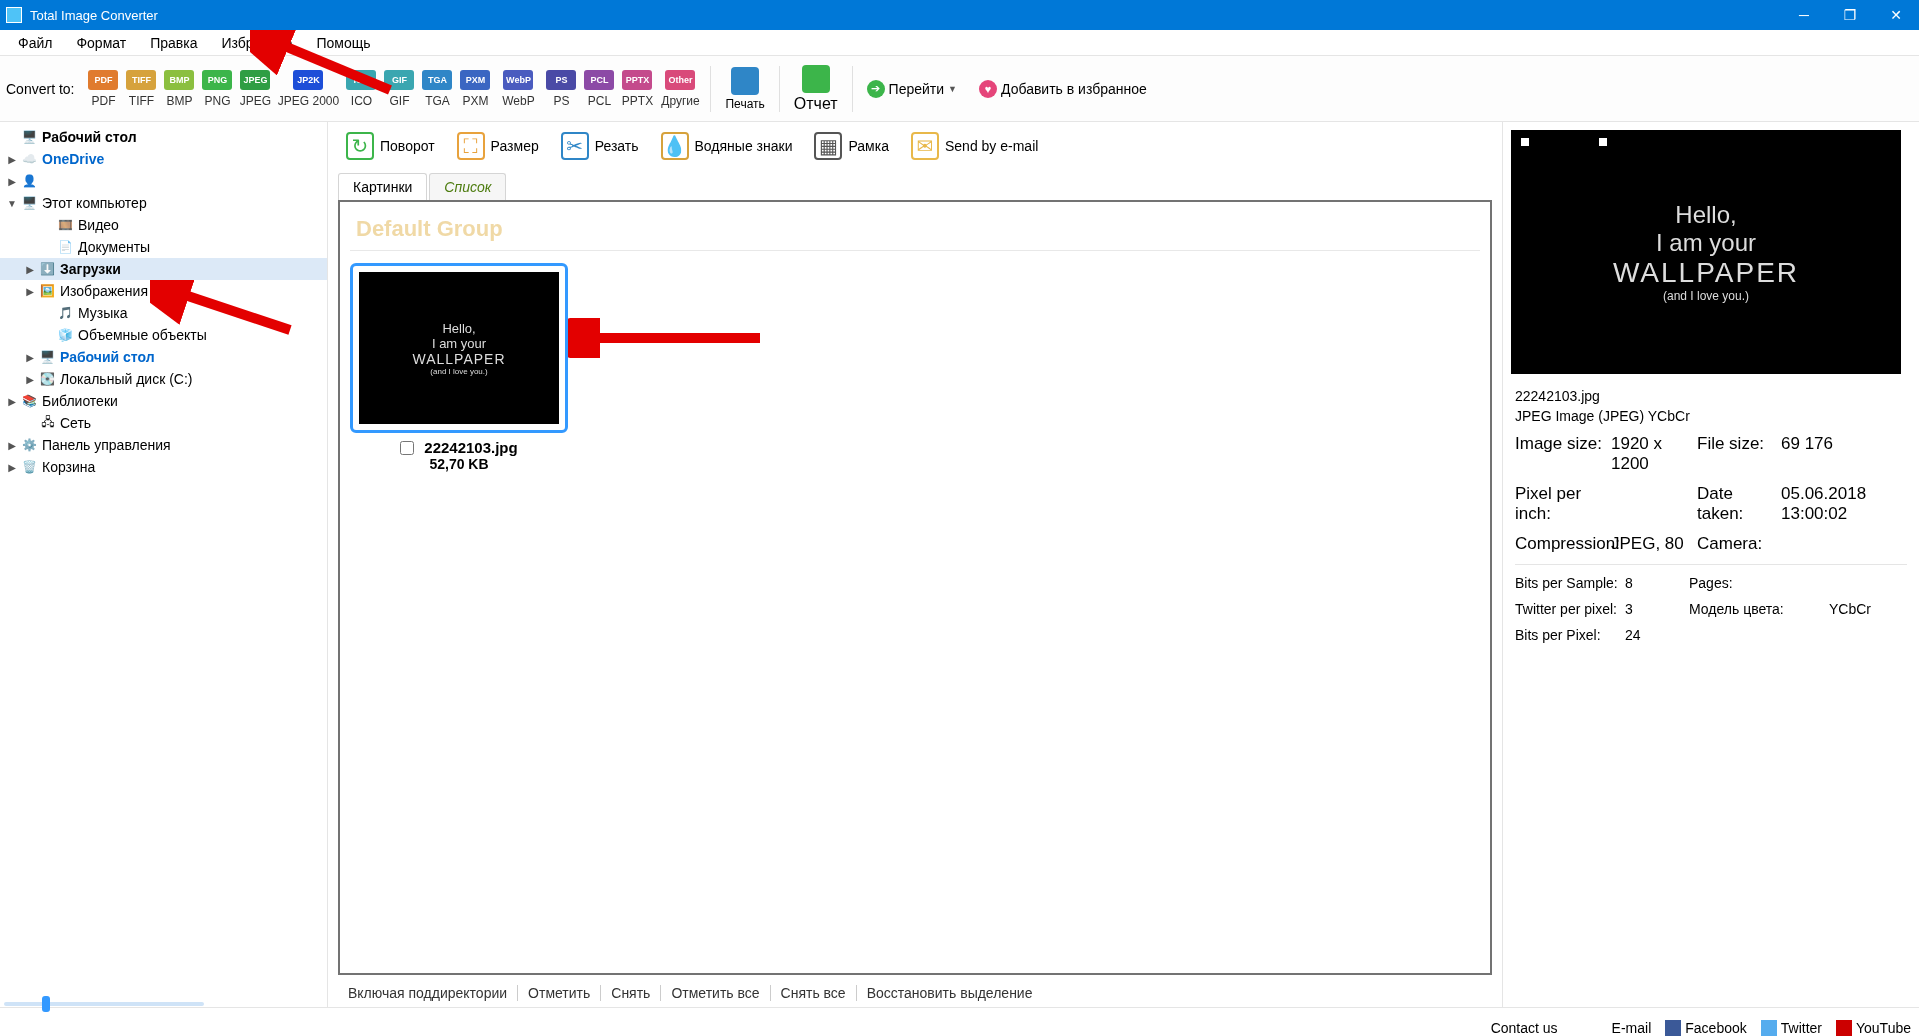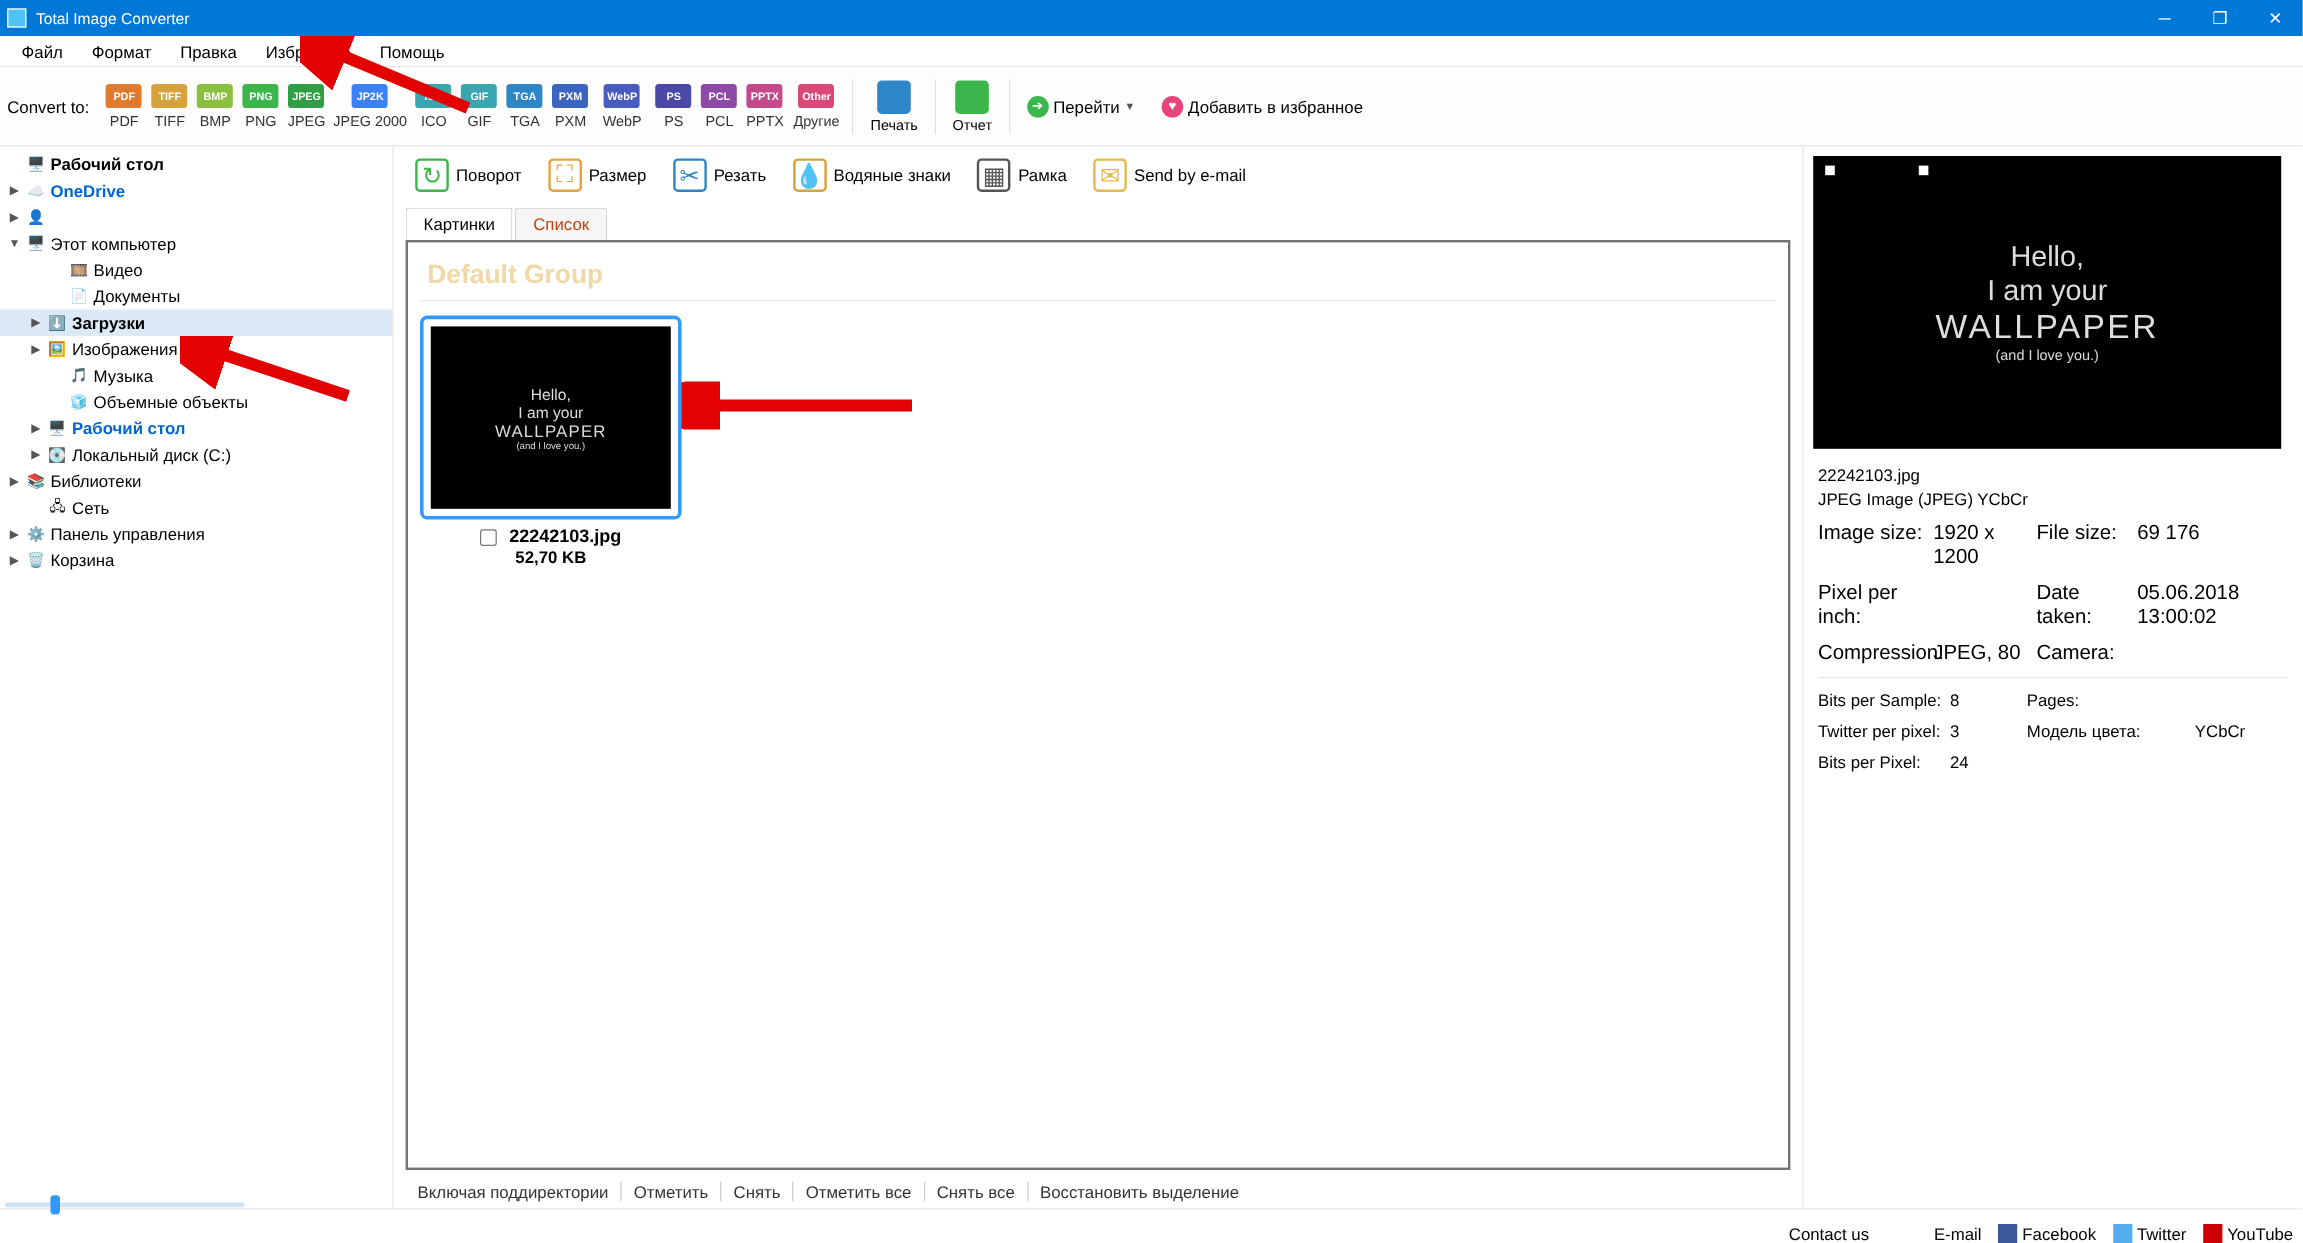--- a/index.html
+++ b/index.html
@@ -44,21 +44,21 @@
 .tree-row .lbl.blue { color: #0066cc; font-weight: 600; }
 .tree-row .lbl.sel { font-weight: 600; }
 
 .center-col { flex: 1; display: flex; flex-direction: column; border-right: 1px solid #e5e5e5; position: relative; }
 .toolstrip { height: 48px; display: flex; align-items: center; gap: 10px; padding: 0 12px; font-size: 14px; }
 .toolstrip .tbtn { display: flex; align-items: center; gap: 6px; cursor: pointer; padding: 4px 6px; }
 .toolstrip .tbtn .ic { width: 28px; height: 28px; }
 
 .tabs { display: flex; align-items: flex-end; height: 30px; padding-left: 10px; }
 .tabs .tab { padding: 5px 14px; border: 1px solid #d5d5d5; border-bottom: none; border-radius: 3px 3px 0 0; font-size: 14px; cursor: pointer; margin-right: 2px; background: #fff; }
-.tabs .tab.inactive { background: #f6f6f6; color: #c2410c; }
+.tabs .tab.inactive { background: #f6f6f6; color: #4d7c0f; font-style: italic; }
 
 .thumb-area { flex: 1; border: 2px solid #737373; margin: 0 10px 4px 10px; padding: 10px; position: relative; overflow: auto; }
 .grouphdr { color: #f0d9a6; font-size: 22px; font-weight: 600; margin: 4px 0 8px 6px; }
 .grouphr { height: 1px; background: #e8e8e8; margin: 0 0 12px 0; }
 .thumb { width: 218px; }
 .thumb .frame { width: 218px; height: 170px; border: 3px solid #3399ff; border-radius: 6px; padding: 6px; background: #fff; }
 .thumb .img { width: 100%; height: 100%; background: #000; display: flex; flex-direction: column; align-items: center; justify-content: center; color: #ddd; font-family: "Georgia", serif; }
 .thumb .cap { display: flex; align-items: center; justify-content: center; gap: 10px; margin-top: 6px; font-size: 15px; font-weight: 600; }
 .thumb .cap input { width: 14px; height: 14px; }
 .thumb .sz { text-align: center; font-size: 14px; font-weight: 600; }
@@ -122,21 +122,21 @@
       </div>
       <div class="fmt">
         <div class="badge" style="background: rgb(60, 181, 74);">PNG</div>
         <div class="cap">PNG</div>
       </div>
       <div class="fmt">
         <div class="badge" style="background: rgb(47, 158, 68);">JPEG</div>
         <div class="cap">JPEG</div>
       </div>
       <div class="fmt wide">
-        <div class="badge" style="background: #3b82f6;">JP2K</div>
+        <div class="badge" style="background: #1d4ed8;">JP2K</div>
         <div class="cap">JPEG 2000</div>
       </div>
       <div class="fmt">
         <div class="badge" style="background: rgb(58, 166, 176);">ICO</div>
         <div class="cap">ICO</div>
       </div>
       <div class="fmt">
         <div class="badge" style="background: rgb(58, 166, 176);">GIF</div>
         <div class="cap">GIF</div>
       </div>
@@ -170,21 +170,21 @@
       </div>
     </div>
   <span class="sep"></span>
   <div class="bigbtn">
     <div class="ic" style="background:#2f86c7;"></div>
     <div style="font-size:12px;">Печать</div>
   </div>
   <span class="sep"></span>
   <div class="bigbtn">
     <div class="ic" style="background:#3cb54a;"></div>
-    <div style="font-size:12px;">Отчет</div>
+    <div style="font-size:16px;">Отчет</div>
   </div>
   <span class="sep"></span>
   <div style="display:flex; flex-direction:column; gap:4px; margin-left:4px;">
     <div style="display:flex; gap:14px;">
       <span class="inline">
         <span class="circle" style="width:18px;height:18px;background:#3cb54a;display:inline-flex;align-items:center;justify-content:center;color:#fff;font-size:11px;">➔</span>
         <span>Перейти</span>
         <span style="font-size:9px;color:#555;">▼</span>
       </span>
       <span class="inline">

